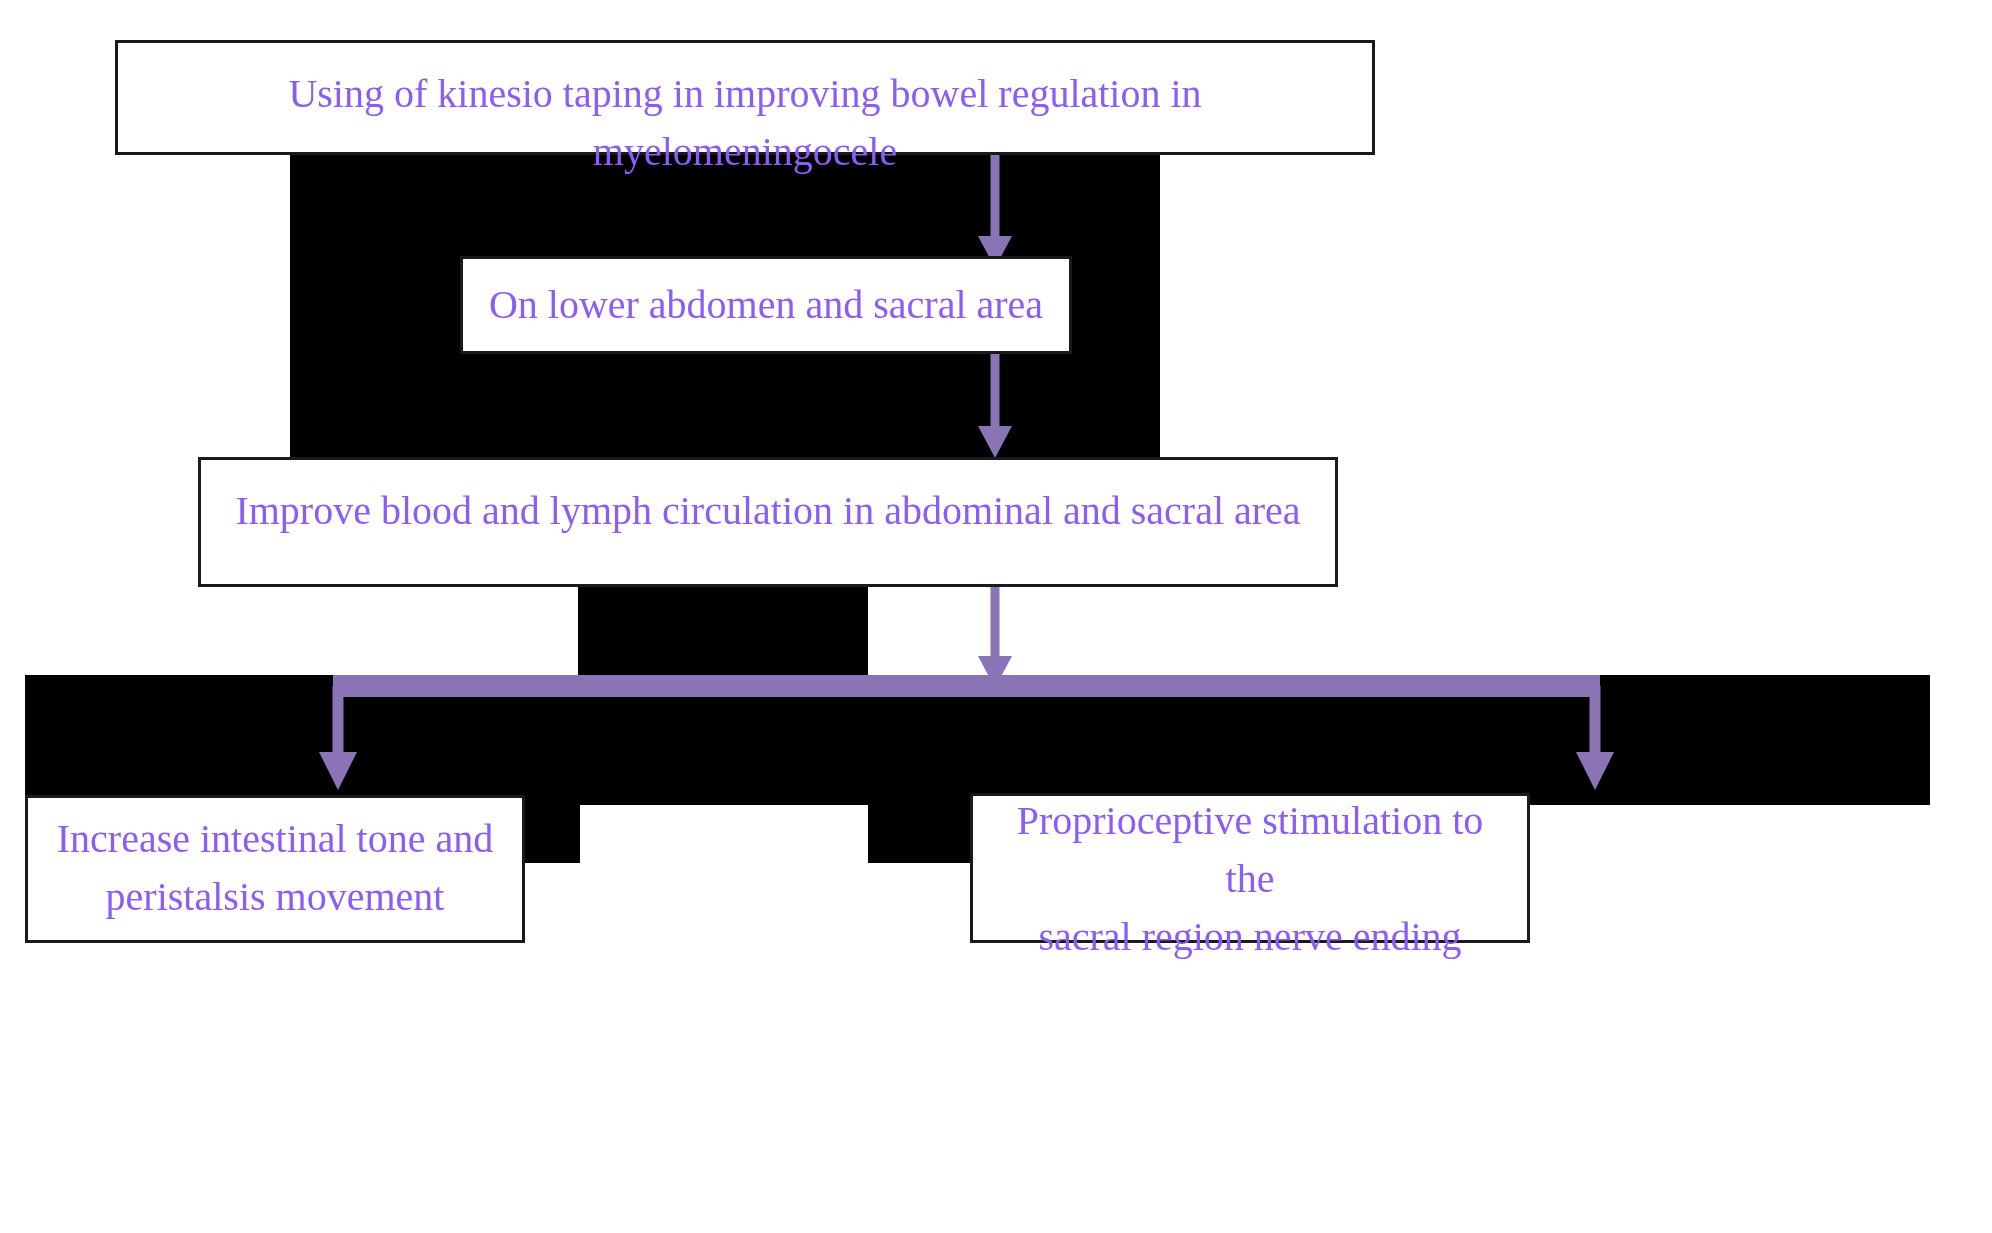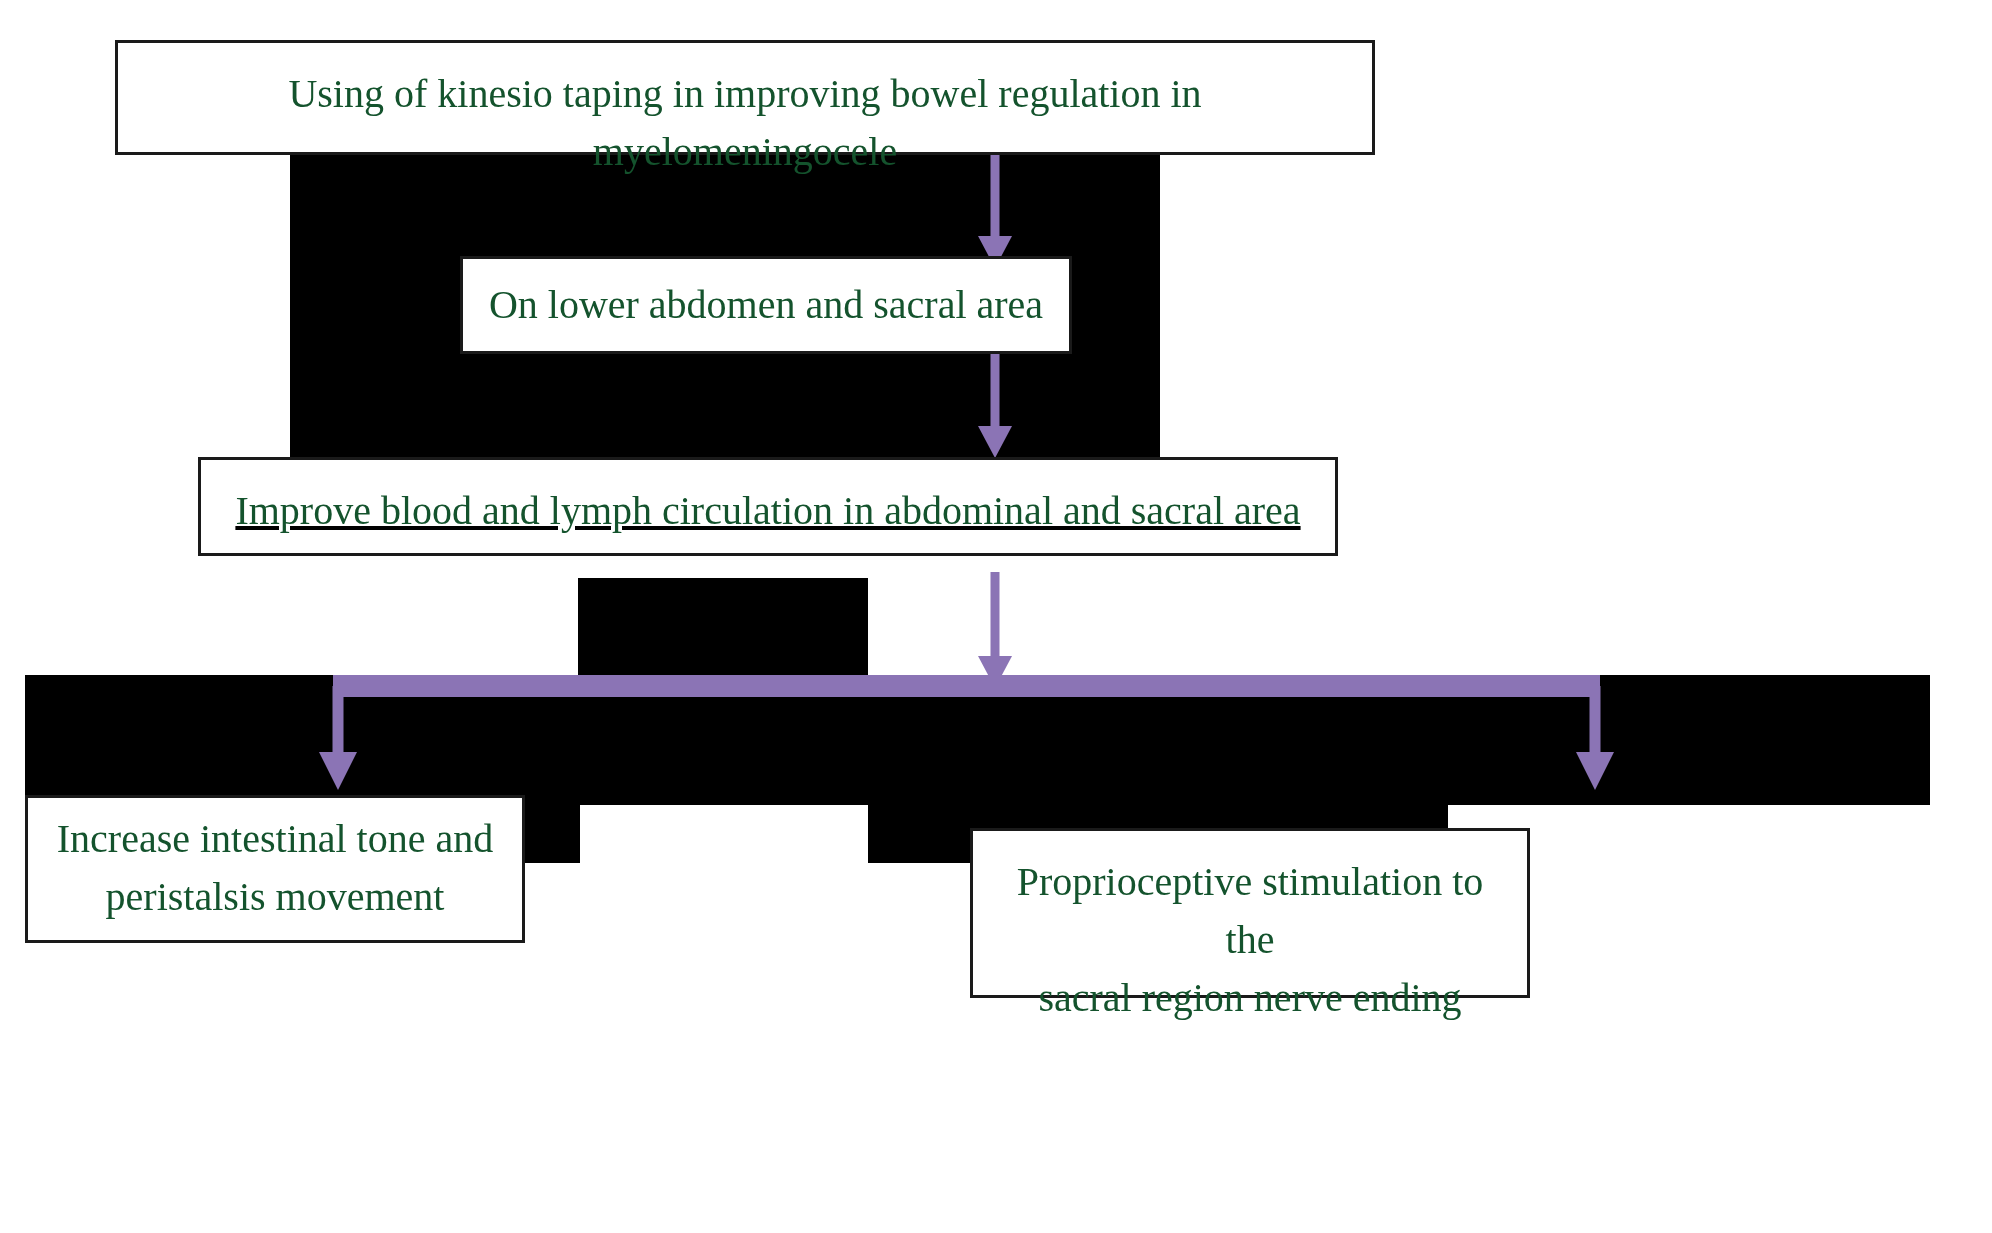--- a/index.html
+++ b/index.html
@@ -39,44 +39,44 @@
     position: absolute;
     background: #ffffff;
     border: 3px solid #1a1a1a;
     box-sizing: border-box;
     z-index: 3;
     display: flex;
     align-items: flex-start;
     justify-content: center;
   }
   .node .txt {
-    color: #14532d;
+    color: #8b5cf6;
     font-size: 40px;
     line-height: 1.45;
     text-align: center;
     width: 100%;
     padding: 0 18px;
     box-sizing: border-box;
     white-space: pre-line;
   }
 
   
   #node-title      { left: 115px;  top: 40px;   width: 1260px; height: 115px; }
   #node-title .txt { padding-top: 22px; }
 
   #node-site       { left: 460px;  top: 256px;  width: 612px;  height: 98px; }
   #node-site .txt  { padding-top: 17px; }
 
-  #node-circ       { left: 198px;  top: 457px;  width: 1140px; height: 99px; text-decoration: underline; }
+  #node-circ       { left: 198px;  top: 457px;  width: 1140px; height: 130px; }
   #node-circ .txt  { padding-top: 22px; }
 
   #node-left       { left: 25px;   top: 795px;  width: 500px;  height: 148px; }
   #node-left .txt  { padding-top: 12px; }
 
-  #node-right      { left: 970px;  top: 828px;  width: 560px;  height: 170px; }
+  #node-right      { left: 970px;  top: 793px;  width: 560px;  height: 150px; align-items: center; }
   #node-right .txt { padding-top: 22px; }
 </style>
 </head>
 <body>
 
 <div id="canvas">
 
   <div class="blk" style="left:290px; top:155px; width:870px; height:305px;"></div>
 
   <div class="blk" style="left:578px; top:578px; width:290px; height:100px;"></div>

